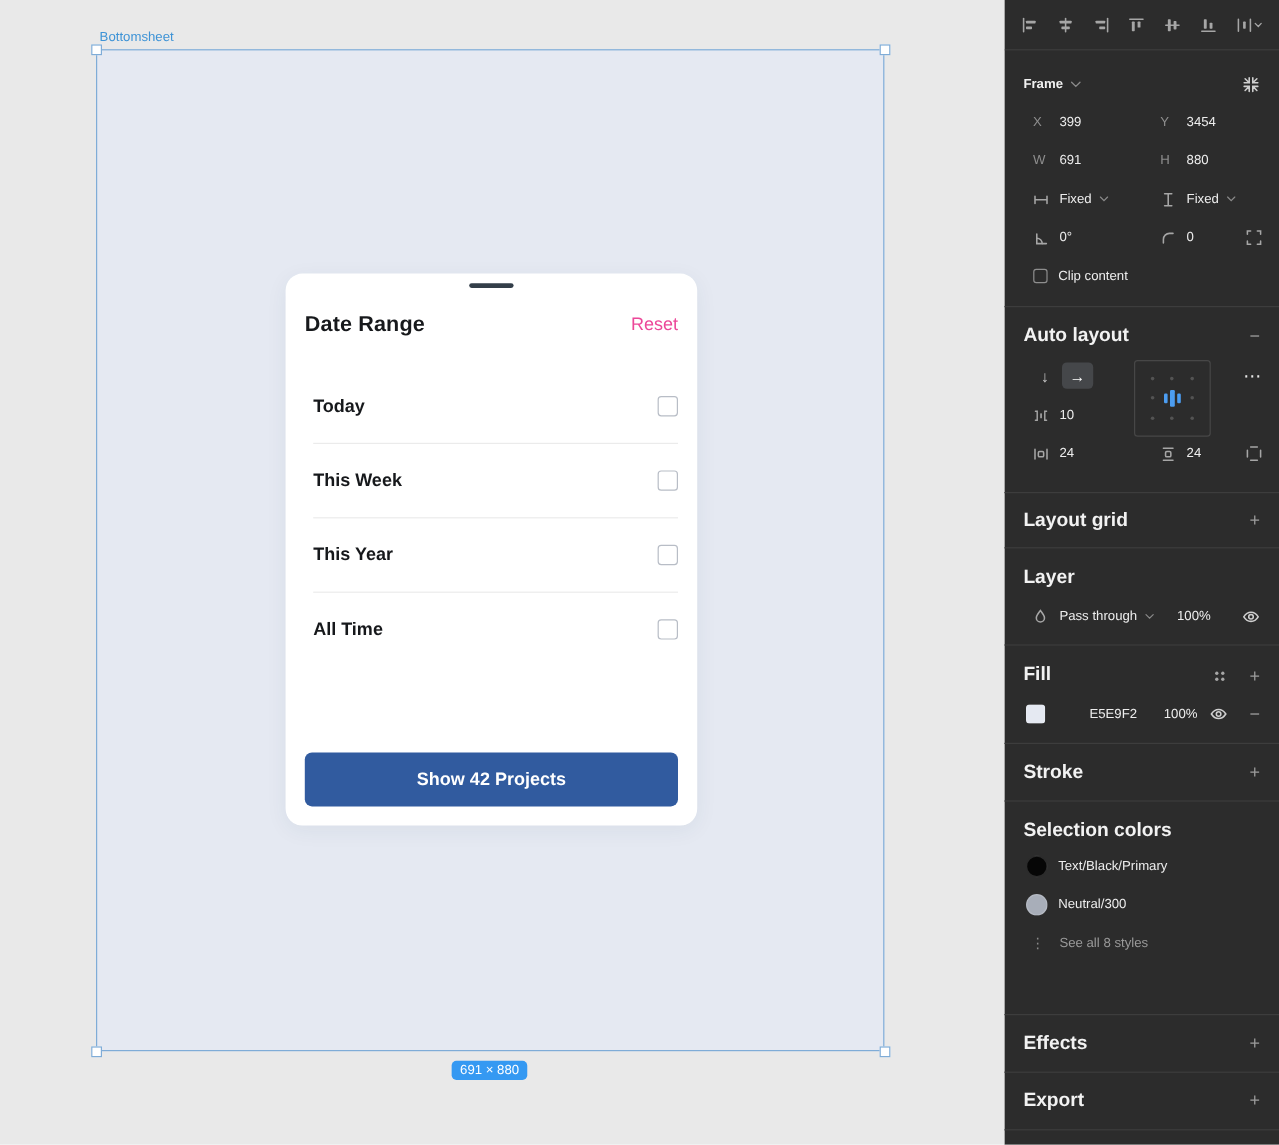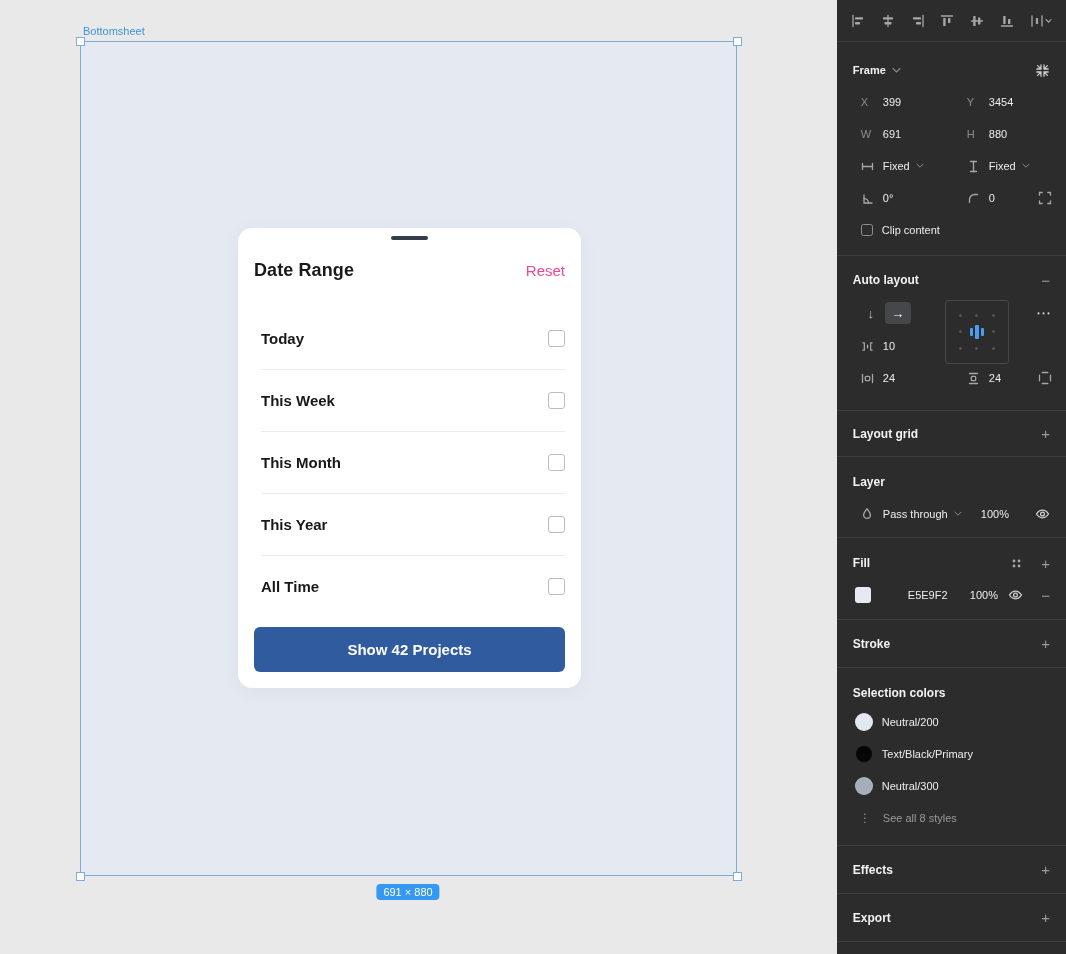--- a/index.html
+++ b/index.html
@@ -33,21 +33,21 @@
   .show-button{position:absolute;left:16px;right:16px;top:399px;height:45px;border-radius:6px;
                display:flex;align-items:center;justify-content:center;color:#fff;
                font-size:15px;font-weight:700;cursor:pointer;}
 
   
   .panel{width:240px;height:954px;background:#2C2C2C;color:#DADADA;font-size:11px;
          display:flex;flex-direction:column;box-sizing:border-box;}
   .toolbar{height:41px;min-height:41px;display:flex;align-items:center;justify-content:space-between;
            padding:0 14px;border-bottom:1px solid #3D3D3D;}
   .sec{border-bottom:1px solid #3D3D3D;padding:0 16px;box-sizing:border-box;position:relative;}
-  .sec-title{font-weight:700;color:#F2F2F2;font-size:12px;}
+  .sec-title{font-weight:700;color:#F2F2F2;font-size:16px;}
   .trow{display:flex;align-items:center;justify-content:space-between;}
   .prow{display:flex;align-items:center;height:32px;padding-left:8px;}
   .half{display:flex;align-items:center;width:106px;}
   .half.w2{width:auto;}
   .k{color:#8E8E8E;width:13px;margin-right:9px;font-size:11px;}
   .v{color:#EDEDED;font-size:11px;}
   .iw{width:13px;margin-right:9px;display:flex;align-items:center;justify-content:center;}
   .chev{margin-left:6px;display:flex;align-items:center;}
   .plus{color:#9C9C9C;font-size:15px;line-height:1;cursor:pointer;}
   .minus{color:#9C9C9C;font-size:15px;line-height:1;cursor:pointer;}
@@ -125,24 +125,20 @@
       <div class="options">
         <div class="option-row">
           <span class="option-label">Today</span>
           <span class="checkbox"></span>
         </div>
         <div class="option-row">
           <span class="option-label">This Week</span>
           <span class="checkbox"></span>
         </div>
         <div class="option-row">
-          <span class="option-label">This Month</span>
-          <span class="checkbox"></span>
-        </div>
-        <div class="option-row">
           <span class="option-label">This Year</span>
           <span class="checkbox"></span>
         </div>
         <div class="option-row">
           <span class="option-label">All Time</span>
           <span class="checkbox"></span>
         </div>
       </div>
       <div class="show-button" style="background-color: rgb(49, 91, 159);">Show 42 Projects</div>
     </div>
@@ -429,24 +425,20 @@
         <span class="sec-title">Stroke</span>
         <span class="plus">+</span>
       </div>
     </div>
 
     <div class="sec sec-sel">
       <div class="trow" style="height:26px">
         <span class="sec-title">Selection colors</span>
       </div>
       <div class="sel-row">
-        <span class="sel-circle" style="background-color: rgb(227, 231, 240);"></span>
-        <span class="v">Neutral/200</span>
-      </div>
-      <div class="sel-row">
         <span class="sel-circle" style="background-color: rgb(6, 6, 6);"></span>
         <span class="v">Text/Black/Primary</span>
       </div>
       <div class="sel-row">
         <span class="sel-circle" style="background-color: rgb(168, 174, 185);"></span>
         <span class="v">Neutral/300</span>
       </div>
       <div class="see-all">
         <span class="dots-v">⋮</span>
         <span>See all 8 styles</span>

